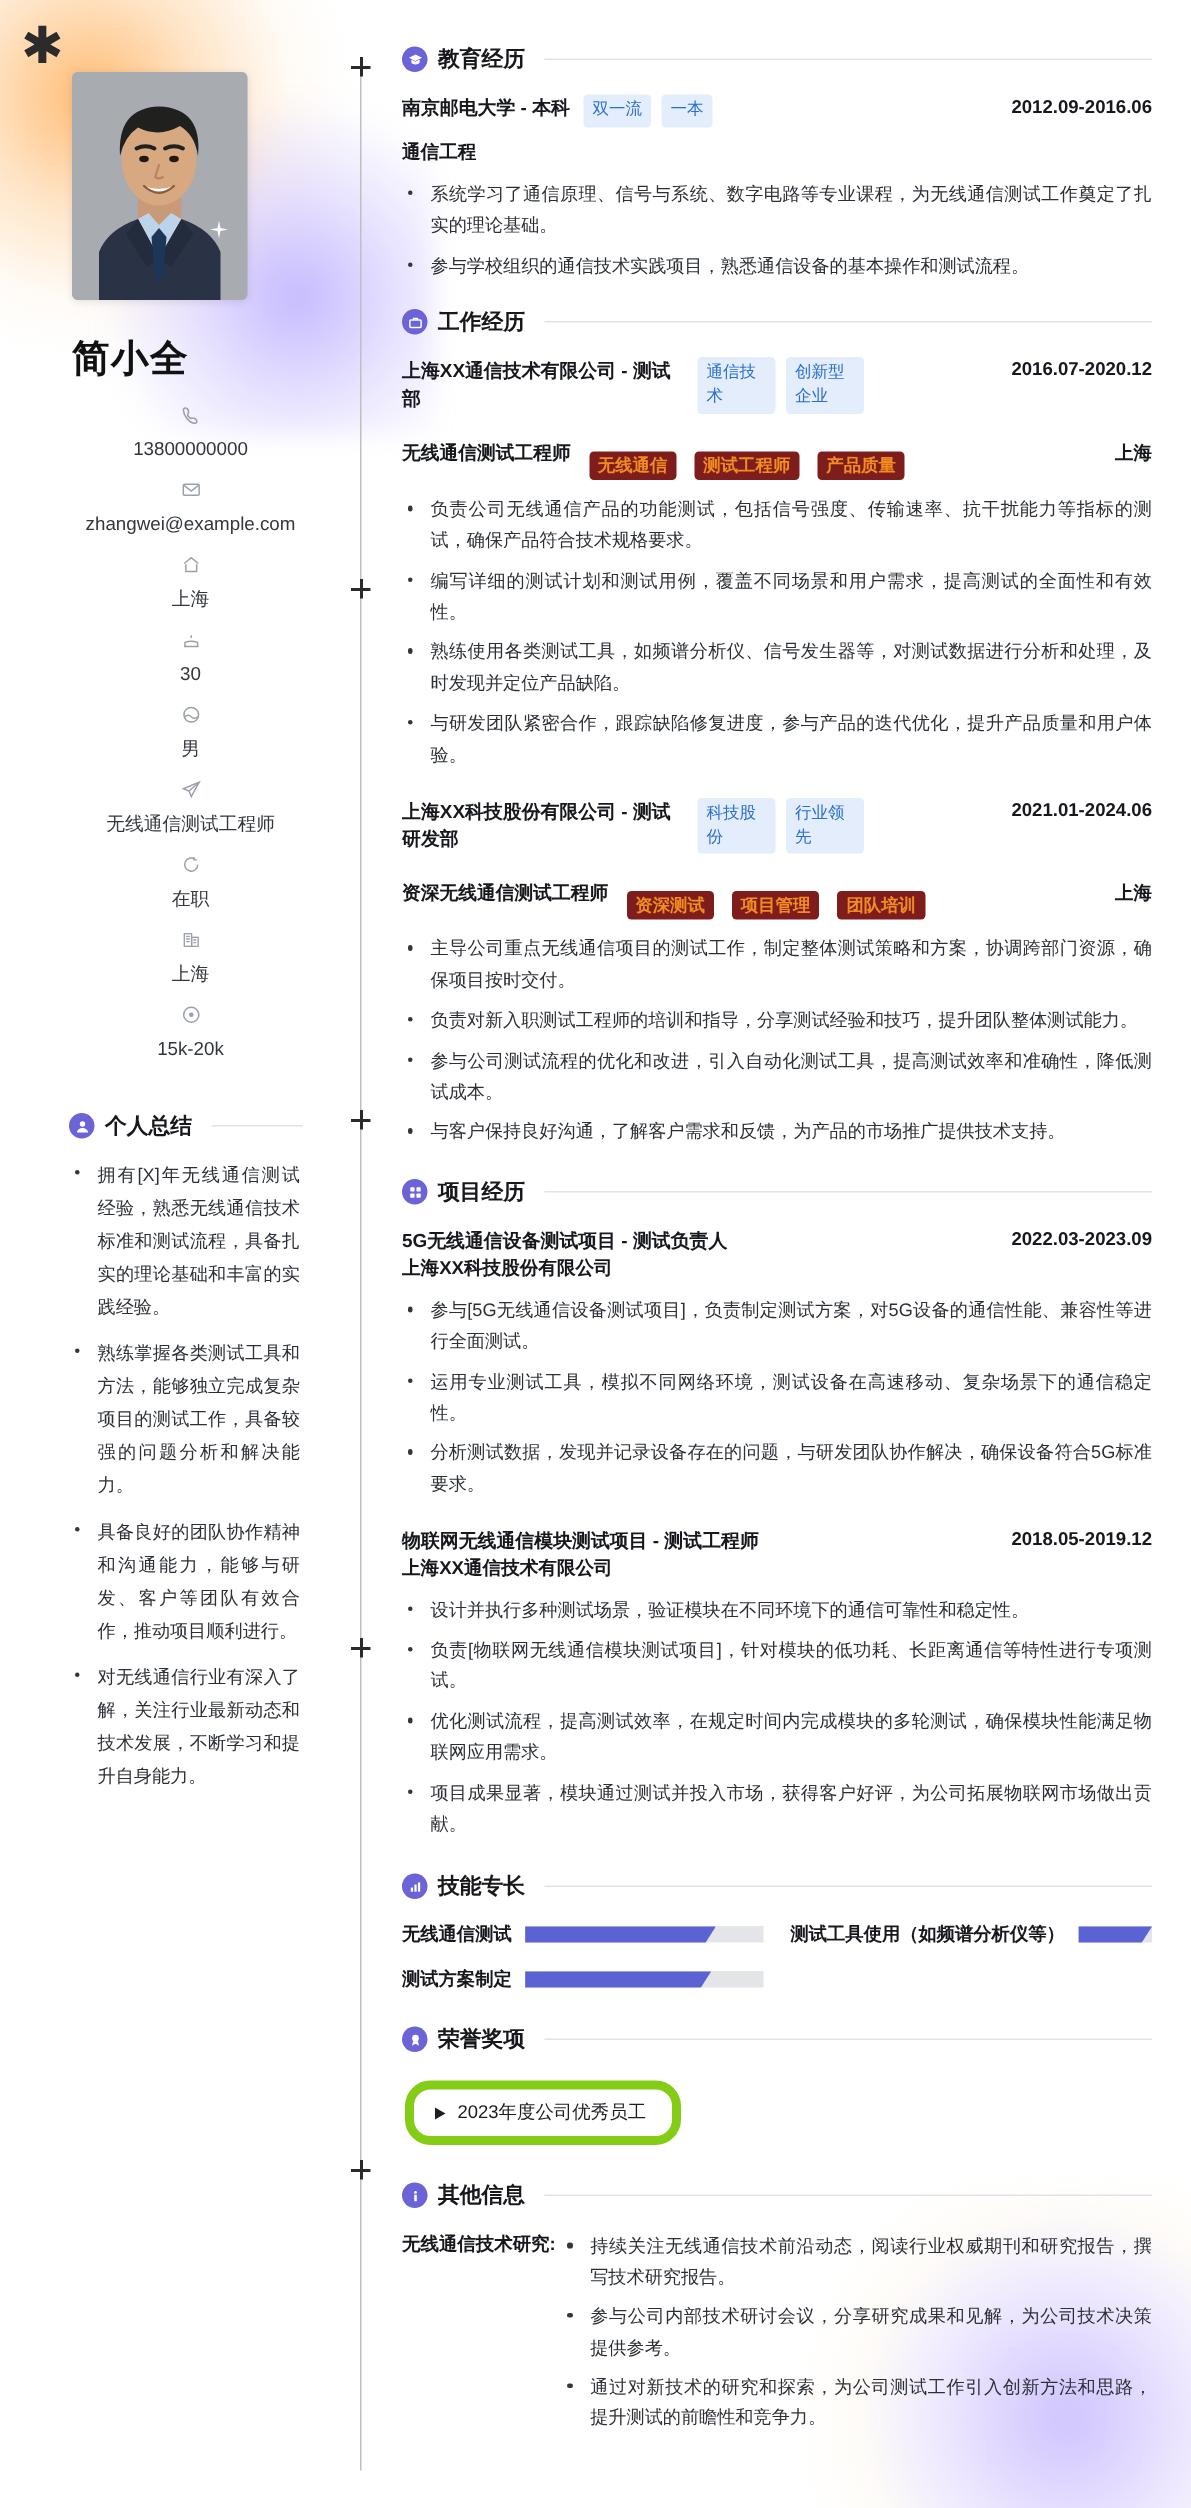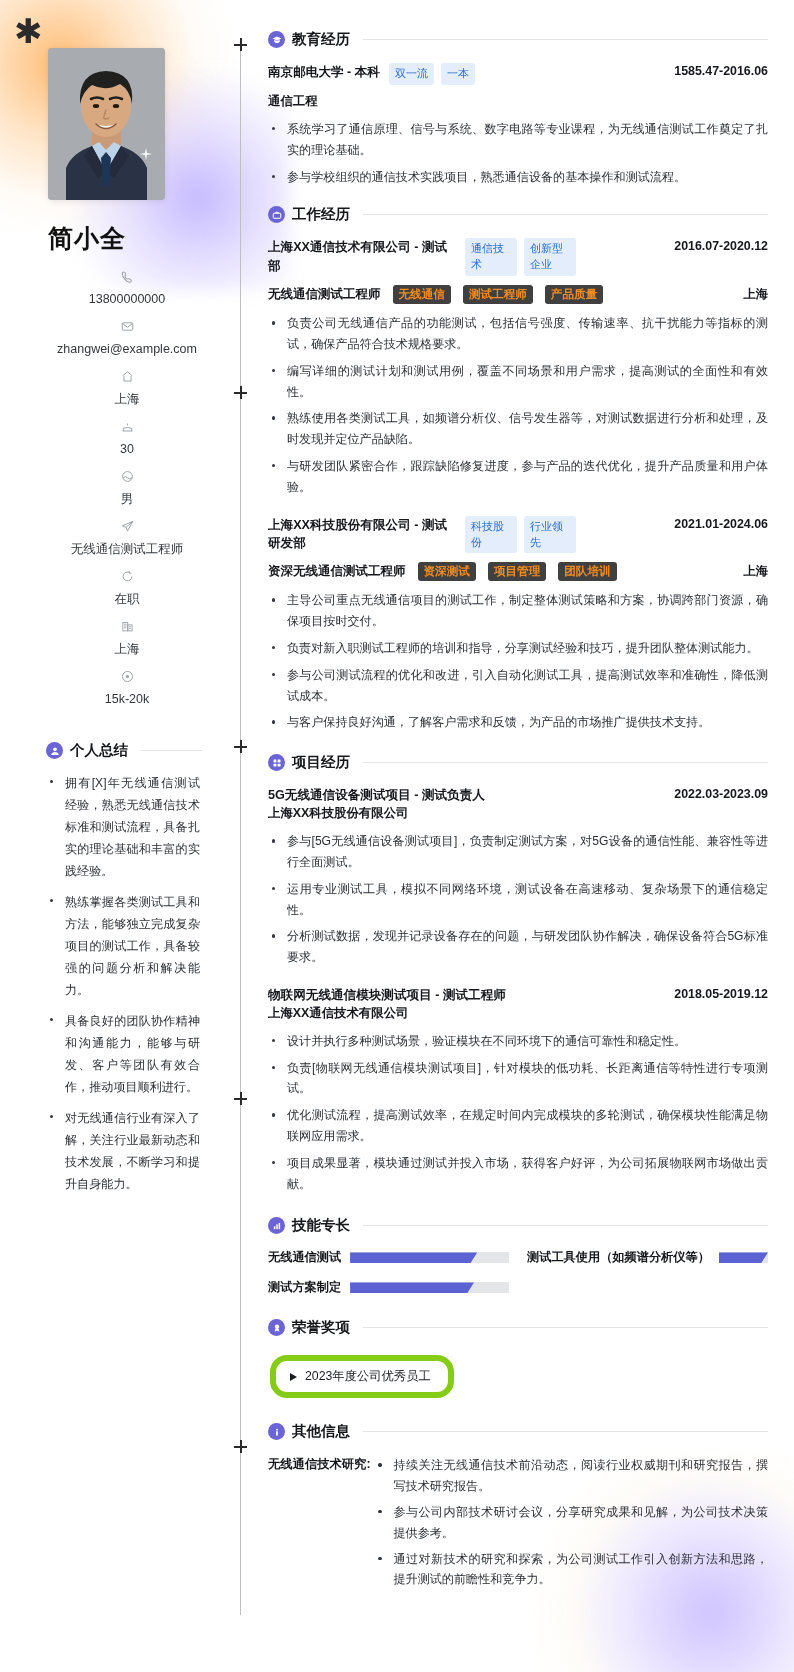--- a/index.html
+++ b/index.html
@@ -206,24 +206,25 @@
     display: flex; align-items: center; gap: 12px;
     margin: 9px 0 9px 0;
   }
   .role-row .role {
     font-size: 12.5px; font-weight: bold; color: #16181d; white-space: nowrap;
   }
   .tag-orange {
     color: #f08c20;
     font-size: 11.6px;
     font-weight: bold;
-    background: #404040;
+    background: #7f1d1d;
     padding: 2px 6px;
     border-radius: 3px;
     white-space: nowrap;
+    margin-top: 16px;
   }
   .role-row .loc {
     margin-left: auto; font-size: 12.3px; font-weight: bold; color: #16181d;
   }
   .subline {
     font-size: 12.4px; font-weight: bold; color: #16181d; margin: 0 0 9px 0;
   }
 
   
   .skills {
@@ -457,21 +458,21 @@
           <span class="rule"></span>
         </div>
 
         <div class="entry">
           <div class="erow">
             <span class="org">南京邮电大学 - 本科</span>
             <span class="tagset">
               <span class="tag-blue">双一流</span>
               <span class="tag-blue">一本</span>
             </span>
-            <span class="date">1585.47-2016.06</span>
+            <span class="date">2012.09-2016.06</span>
           </div>
           <div class="major">通信工程</div>
           <ul class="bul">
             <li>系统学习了通信原理、信号与系统、数字电路等专业课程，为无线通信测试工作奠定了扎实的理论基础。</li>
             <li>参与学校组织的通信技术实践项目，熟悉通信设备的基本操作和测试流程。</li>
           </ul>
         </div>
       </section>
 
       <section style="margin-top:18px">

